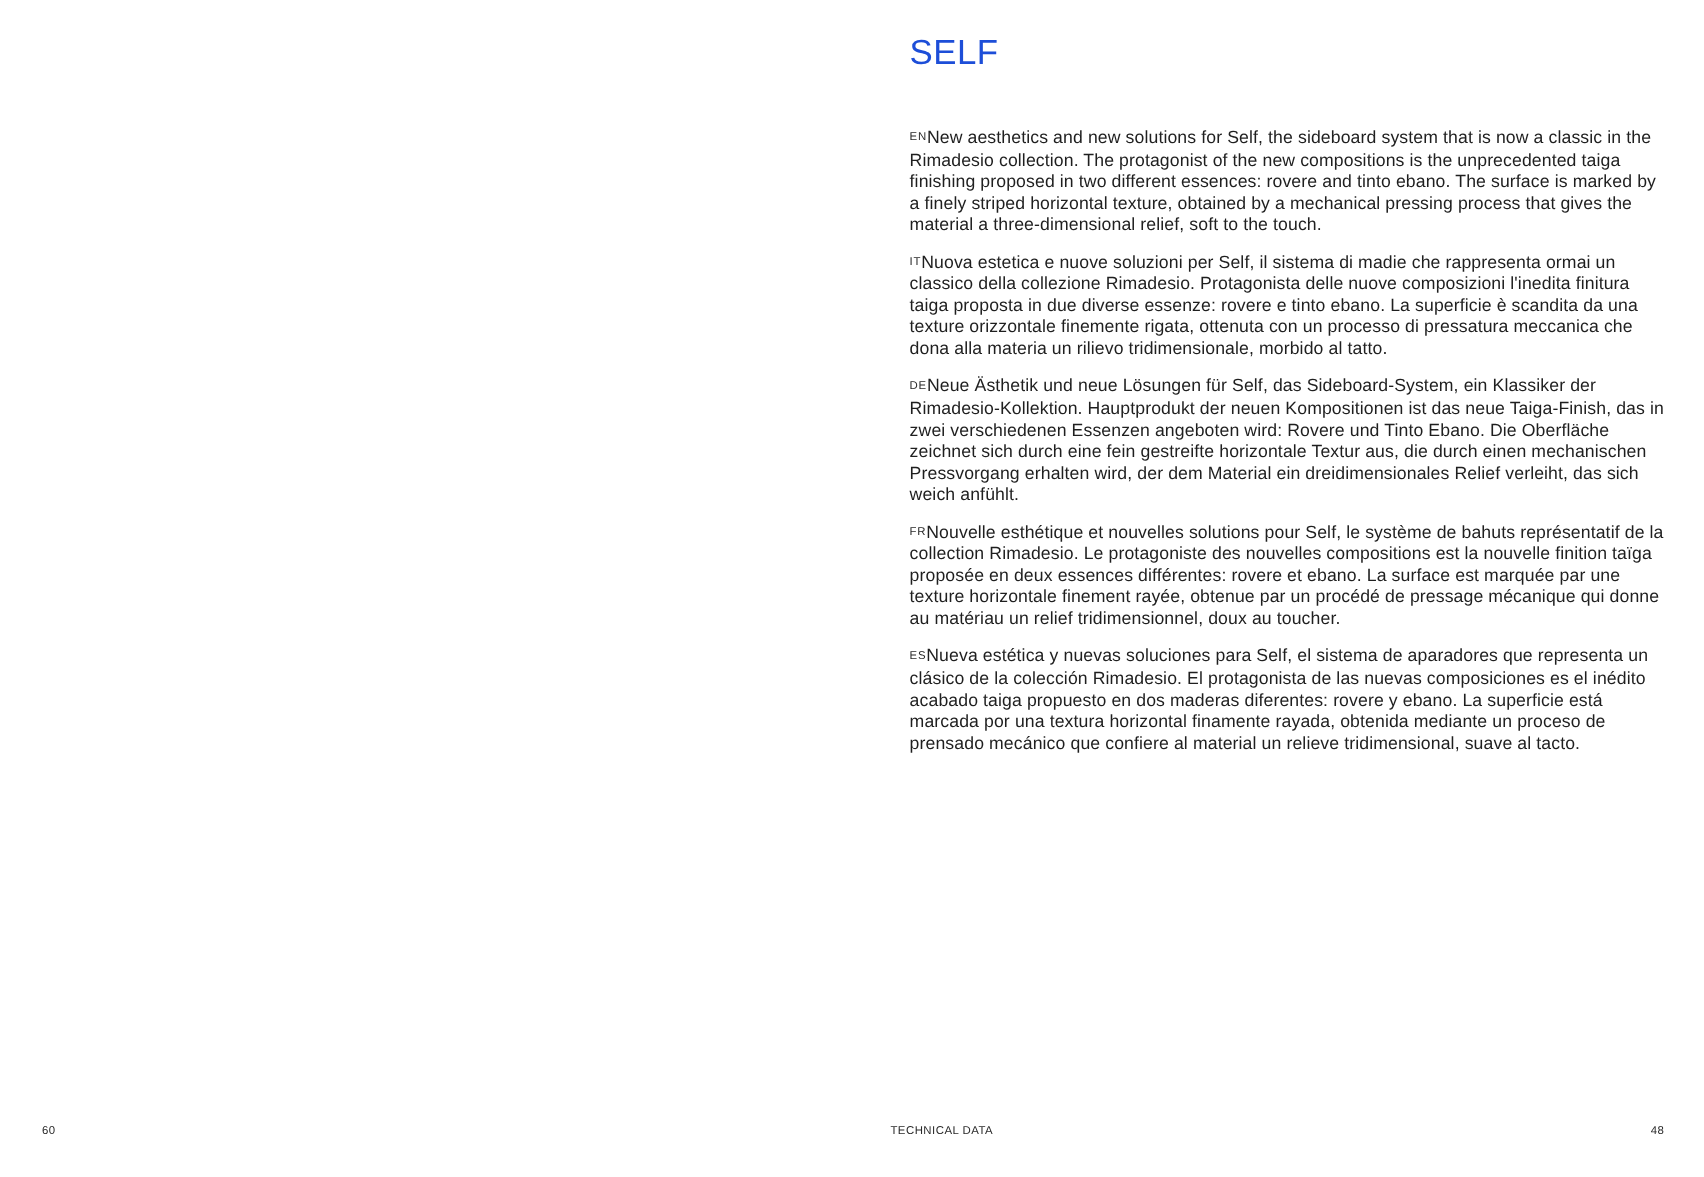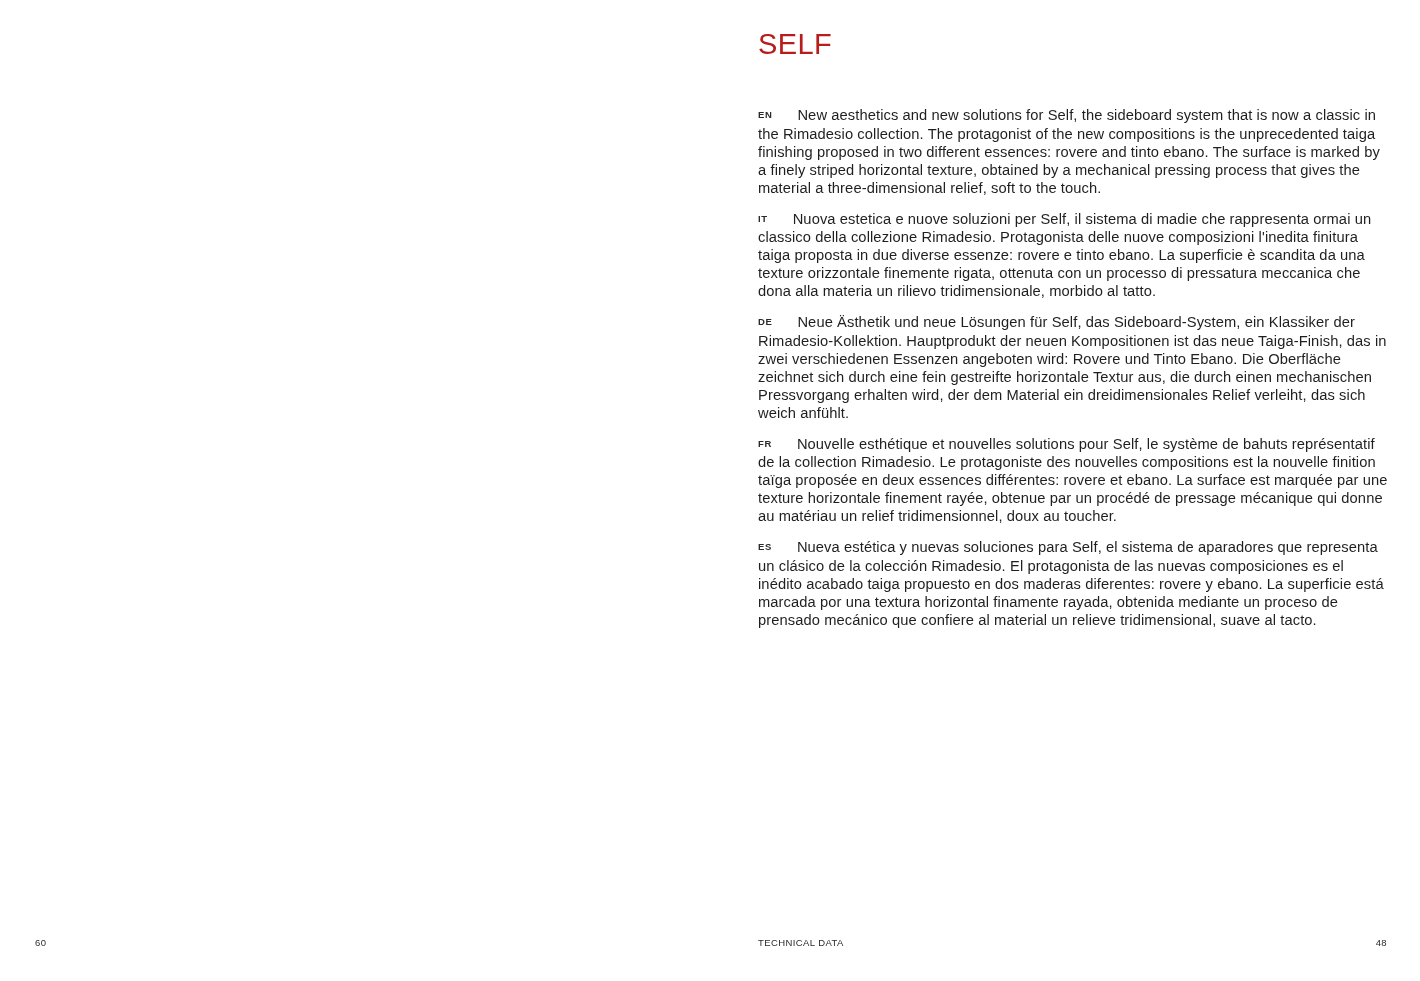--- a/index.html
+++ b/index.html
@@ -23,49 +23,47 @@
   .content-col {
     position: absolute;
     left: 758px;
     top: 28px;
     width: 632px;
   }
   .title {
     font-size: 29px;
     font-weight: 400;
     letter-spacing: 0.4px;
-    color: #b91c1c;
+    color: #1d4ed8;
     margin: 0 0 46px 0;
   }
   .para {
     font-size: 14.7px;
     line-height: 17.9px;
     color: #1f1f1f;
     letter-spacing: 0.1px;
     margin: 0 0 13px 0;
     text-align: left;
   }
   .lang-label {
     font-size: 9.5px;
     letter-spacing: 0.6px;
-    margin-right: 25px;
     position: relative;
     top: -2px;
     color: #2a2a2a;
-    font-weight: bold;
   }
   .footer-text {
     position: absolute;
     bottom: 33px;
     font-size: 9.5px;
     letter-spacing: 0.4px;
     color: #2a2a2a;
   }
   .pageno-left { left: 35px; }
-  .footer-center { left: 758px; }
+  .footer-center { left: 742px; }
   .pageno-right { right: 33px; }
 </style>
 </head>
 <body>
 
 <div class="spread">
 
   <div class="content-col">
 
     <h1 class="title">SELF</h1>

